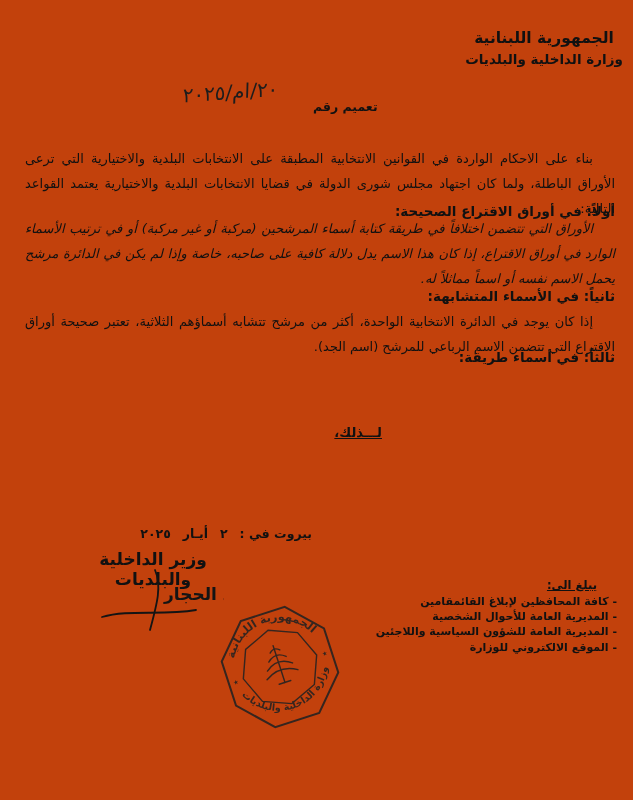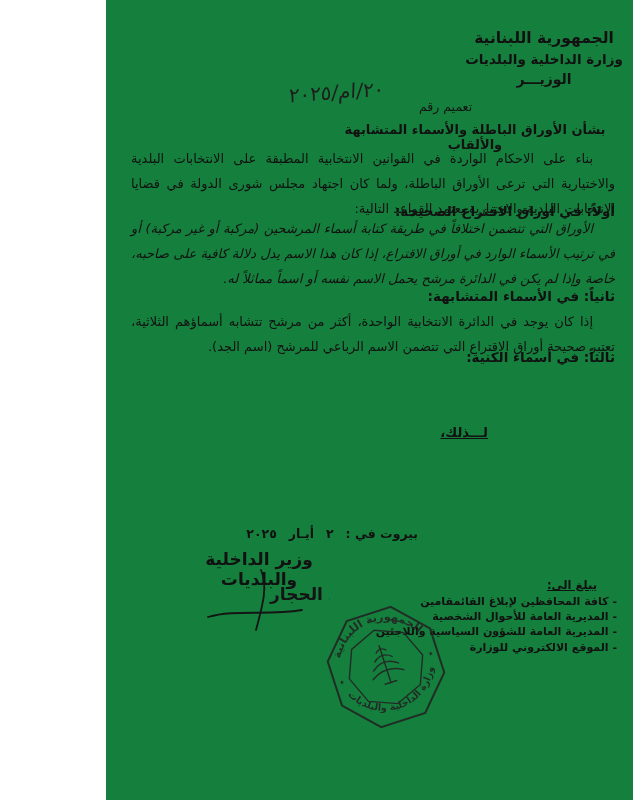--- a/index.html
+++ b/index.html
@@ -1,27 +1,27 @@
 <!DOCTYPE html>
 <html lang="ar" dir="rtl"><head>
 <meta charset="utf-8">
 <style>
   html,body{margin:0;padding:0;background:#ffffff;}
   .page{
-    position:relative;width:527px;height:800px;background:#15803d;
+    position:relative;width:633px;height:800px;background:#c2410c;
     font-family:"DejaVu Sans",sans-serif;color:#111;direction:rtl;overflow:hidden;
   }
   .abs{position:absolute;}
   
   .letterhead{top:28px;right:10px;width:158px;text-align:center;font-weight:700;}
   .letterhead .l1{font-size:15.5px;line-height:21px;}
   .letterhead .l2{font-size:13.5px;line-height:20px;}
   .letterhead .l3{font-size:14px;line-height:21px;letter-spacing:1px;}
   
-  .circ-label{top:99px;left:313px;font-size:12.5px;font-weight:400;}
+  .circ-label{top:99px;left:313px;font-size:12.5px;font-weight:700;}
   .circ-number{
     top:80px;left:148px;width:165px;text-align:center;
     font-size:20px;font-weight:400;color:#1d1d1d;
     transform:rotate(-4deg) skewX(-6deg);letter-spacing:2px;white-space:nowrap;
   }
   .subject{top:122px;left:238px;width:262px;text-align:center;font-weight:700;font-size:13px;}
   
   .para{right:18px;left:25px;font-size:13px;line-height:25px;text-align:justify;
         text-indent:22px;font-weight:400;}
   .intro{top:146px;}
@@ -46,37 +46,35 @@
   .stamp{top:598px;left:206px;width:148px;height:142px;opacity:.88;}
 </style>
 </head>
 <body>
 
 <div class="page">
 
   <div class="abs letterhead">
     <div class="l1">الجمهورية اللبنانية</div>
     <div class="l2">وزارة الداخلية والبلديات</div>
-    <div class="l3">الوزيـــر</div>
   </div>
 
   <div class="abs circ-label">تعميم رقم</div>
   <div class="abs circ-number">٢٠/ام/٢٠٢٥</div>
 
-  <div class="abs subject">بشأن الأوراق الباطلة والأسماء المتشابهة والألقاب</div>
 
   <div class="abs para intro">بناء على الاحكام الواردة في القوانين الانتخابية المطبقة على الانتخابات البلدية والاختيارية التي ترعى الأوراق الباطلة، ولما كان اجتهاد مجلس شورى الدولة في قضايا الانتخابات البلدية والاختيارية يعتمد القواعد التالية:</div>
 
   <div class="abs sec-h h1">أولاً: في أوراق الاقتراع الصحيحة:</div>
   <div class="abs para p1">الأوراق التي تتضمن اختلافاً في طريقة كتابة أسماء المرشحين (مركبة أو غير مركبة) أو في ترتيب الأسماء الوارد في أوراق الاقتراع، إذا كان هذا الاسم يدل دلالة كافية على صاحبه، خاصة وإذا لم يكن في الدائرة مرشح يحمل الاسم نفسه أو اسماً مماثلاً له.</div>
 
   <div class="abs sec-h h2">ثانياً: في الأسماء المتشابهة:</div>
   <div class="abs para p2">إذا كان يوجد في الدائرة الانتخابية الواحدة، أكثر من مرشح تتشابه أسماؤهم الثلاثية، تعتبر صحيحة أوراق الاقتراع التي تتضمن الاسم الرباعي للمرشح (اسم الجد).</div>
 
-  <div class="abs sec-h h3">ثالثاً: في أسماء الكنية:</div>
+  <div class="abs sec-h h3">ثالثاً: في أسماء طريقة:</div>
 
   <div class="abs therefore">لـــذلك،</div>
 
   <div class="abs dateline">
     <span>بيروت في :</span>
     <span>٢</span>
     <span>أيـار</span>
     <span>٢٠٢٥</span>
   </div>
 

